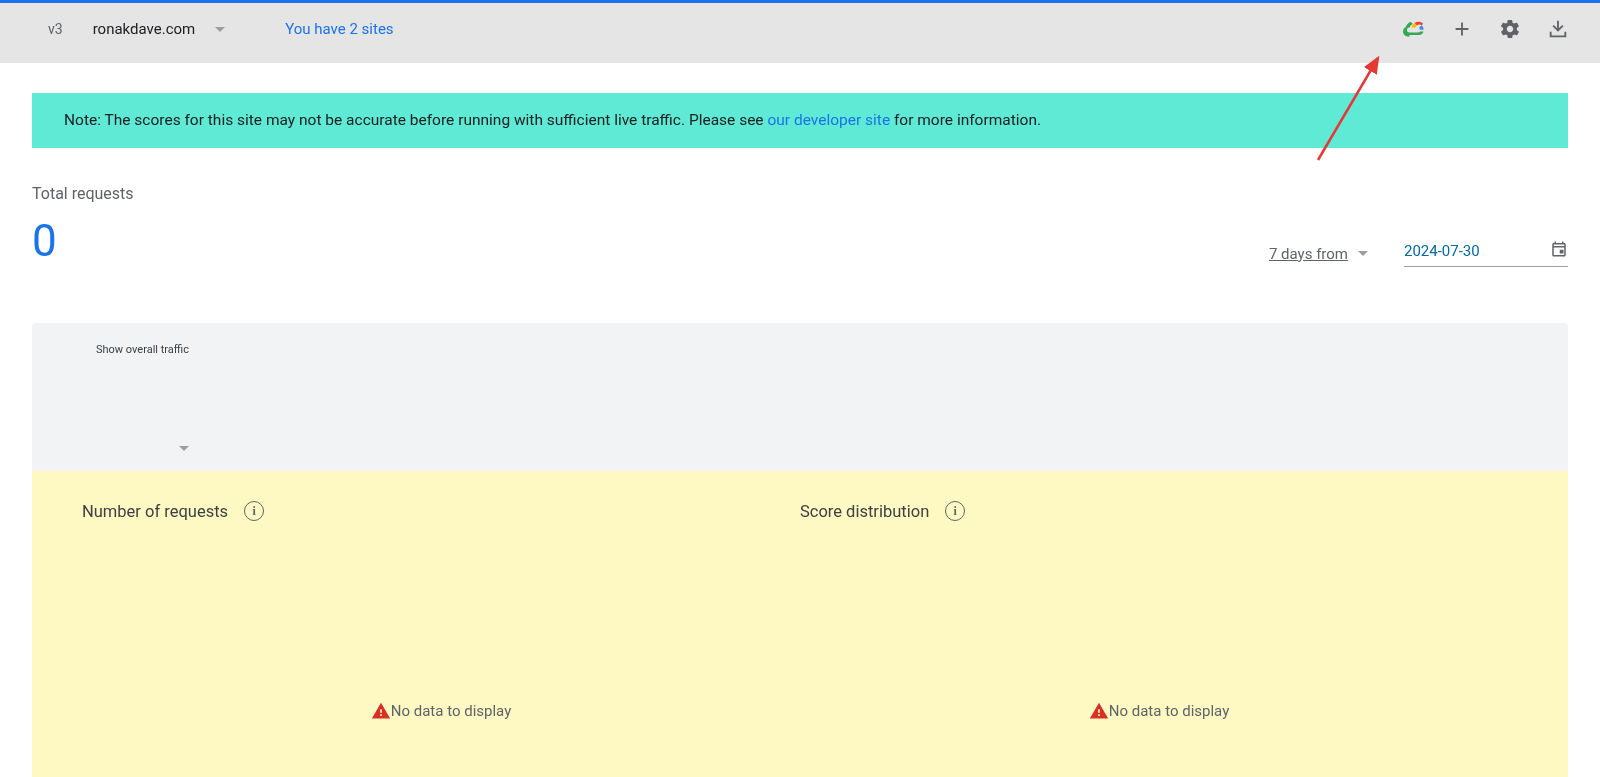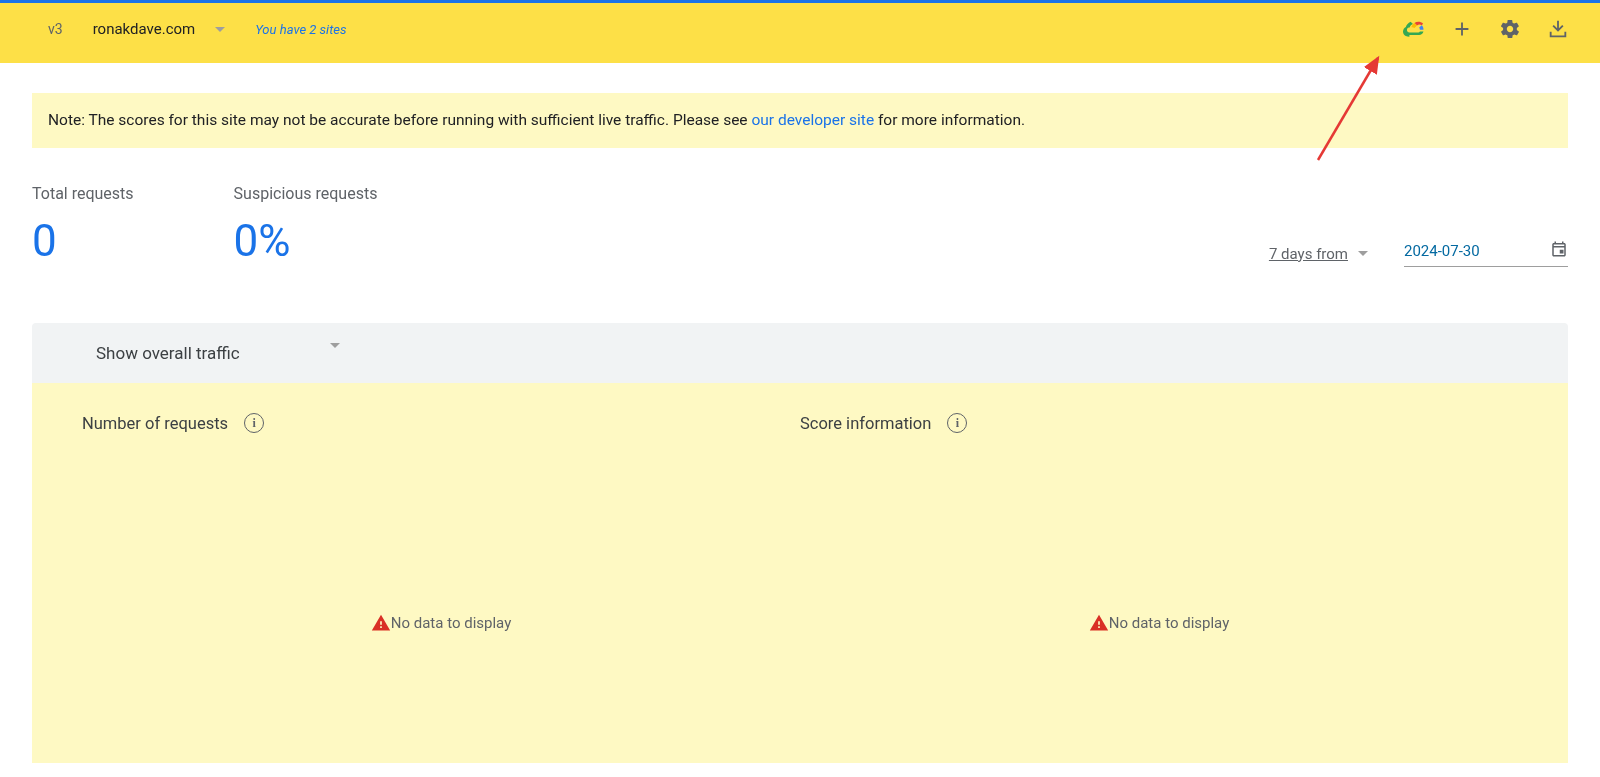--- a/index.html
+++ b/index.html
@@ -10,21 +10,21 @@
       height: 777px;
       overflow: hidden;
       position: relative;
     }
     .top-accent {
       height: 3px;
       background: #1a73e8;
       width: 100%;
     }
     .header {
-      background: #fde047;
+      background: #e5e5e5;
       height: 60px;
       display: flex;
       align-items: center;
       padding: 0 30px 8px 48px;
       justify-content: space-between;
     }
     .header-left {
       display: flex;
       align-items: center;
       gap: 30px;
@@ -42,45 +42,45 @@
       font-size: 15px;
     }
     .dropdown-tri {
       width: 0; height: 0;
       border-left: 5px solid transparent;
       border-right: 5px solid transparent;
       border-top: 5px solid #9e9e9e;
     }
     .sites-link {
       color: #1a73e8;
-      font-size: 13px;
-      cursor: pointer;
-      font-style: italic;
+      font-size: 15px;
+      cursor: pointer;
+      margin-left: 30px;
     }
     .header-right {
       display: flex;
       align-items: center;
       gap: 24px;
     }
     .icon-btn {
       width: 24px;
       height: 24px;
       display: flex;
       align-items: center;
       justify-content: center;
       cursor: pointer;
       color: #5f6368;
     }
     .gcp-icon svg { width: 22px; height: 22px; }
     .content {
       padding: 30px 32px 0 32px;
     }
     .note-banner {
-      background: #fef9c3;
-      padding: 16px 16px;
+      background: #5eead4;
+      padding: 16px 32px;
       font-size: 15.5px;
       color: #202124;
       line-height: 1.5;
     }
     .note-banner .note-label { color: #202124; }
     .note-banner a { color: #1a73e8; text-decoration: none; cursor: pointer; }
     .stats-row {
       display: flex;
       margin-top: 36px;
       justify-content: space-between;
@@ -139,25 +139,26 @@
       border-radius: 4px;
       overflow: visible;
     }
     .traffic-header {
       padding: 20px 64px;
       display: flex;
       align-items: center;
     }
     .traffic-selector {
       display: flex;
-      align-items: flex-start;
+      align-items: flex-end;
       gap: 90px;
       color: #3c4043;
-      font-size: 17px;
-      cursor: pointer;
+      font-size: 11px;
+      cursor: pointer;
+      flex-direction: column;
     }
     .charts-area {
       background: #fef9c3;
       display: flex;
       padding: 30px 50px 0 50px;
       min-height: 380px;
     }
     .chart-col {
       flex: 1;
       display: flex;
@@ -248,24 +249,20 @@
   <div class="note-banner">
     <span class="note-label">Note:</span><span> The scores for this site may not be accurate before running with sufficient live traffic. Please see </span><a>our developer site</a><span> for more information.</span>
   </div>
 
   <div class="stats-row">
     <div class="stats-left">
       <div class="stat-block">
         <div class="stat-label">Total requests</div>
         <div class="stat-value">0</div>
       </div>
-      <div class="stat-block">
-        <div class="stat-label">Suspicious requests</div>
-        <div class="stat-value">0%</div>
-      </div>
     </div>
     <div class="date-controls">
       <div class="range-selector">
         <span>7 days from</span>
         <span class="dropdown-tri"></span>
       </div>
       <div class="date-input-wrap">
         <input class="date-input" value="2024-07-30" style="">
         <span class="cal-icon">
           <svg viewBox="0 0 24 24" width="18" height="18">
@@ -294,21 +291,21 @@
           <span class="warn-tri">
             <svg viewBox="0 0 24 24">
                 <path fill="#d93025" d="M1 21h22L12 2 1 21zm12-3h-2v-2h2v2zm0-4h-2v-4h2v4z"></path>
               </svg>
           </span>
           <span>No data to display</span>
         </div>
       </div>
       <div class="chart-col">
         <div class="chart-title-row">
-          <span>Score information</span>
+          <span>Score distribution</span>
           <span class="info-icon">i</span>
         </div>
         <div class="no-data">
           <span class="warn-tri">
             <svg viewBox="0 0 24 24">
                 <path fill="#d93025" d="M1 21h22L12 2 1 21zm12-3h-2v-2h2v2zm0-4h-2v-4h2v4z"></path>
               </svg>
           </span>
           <span>No data to display</span>
         </div>

